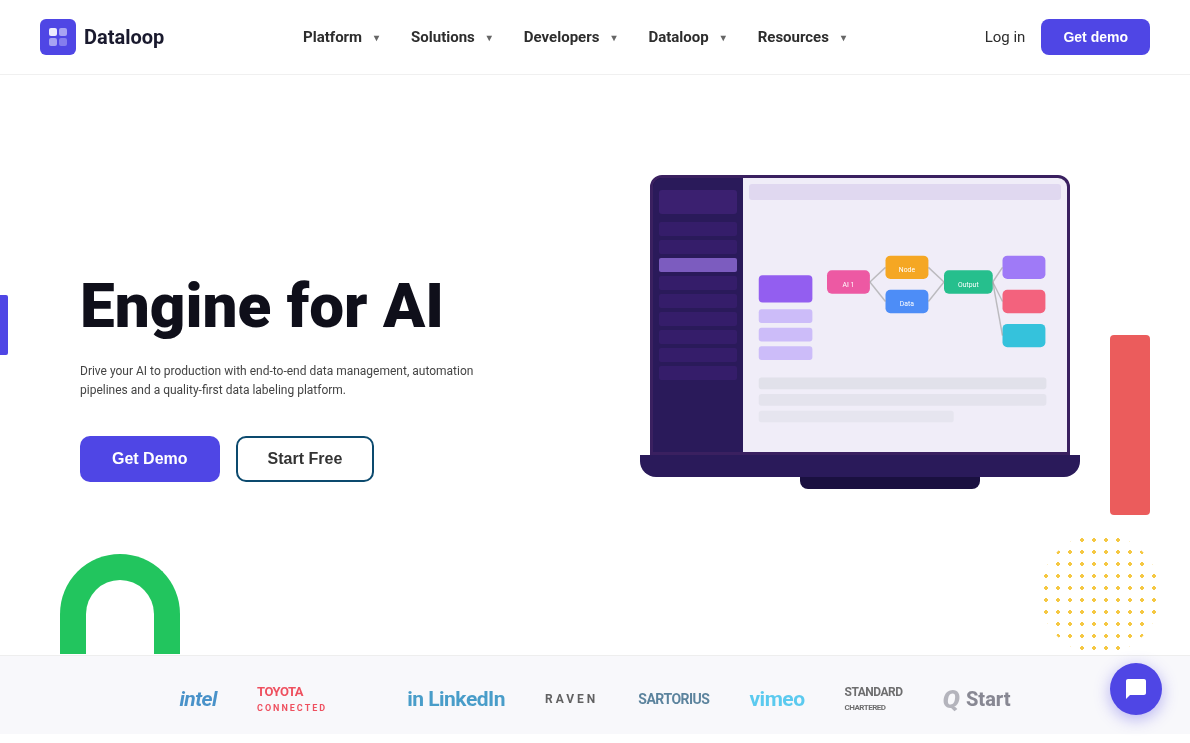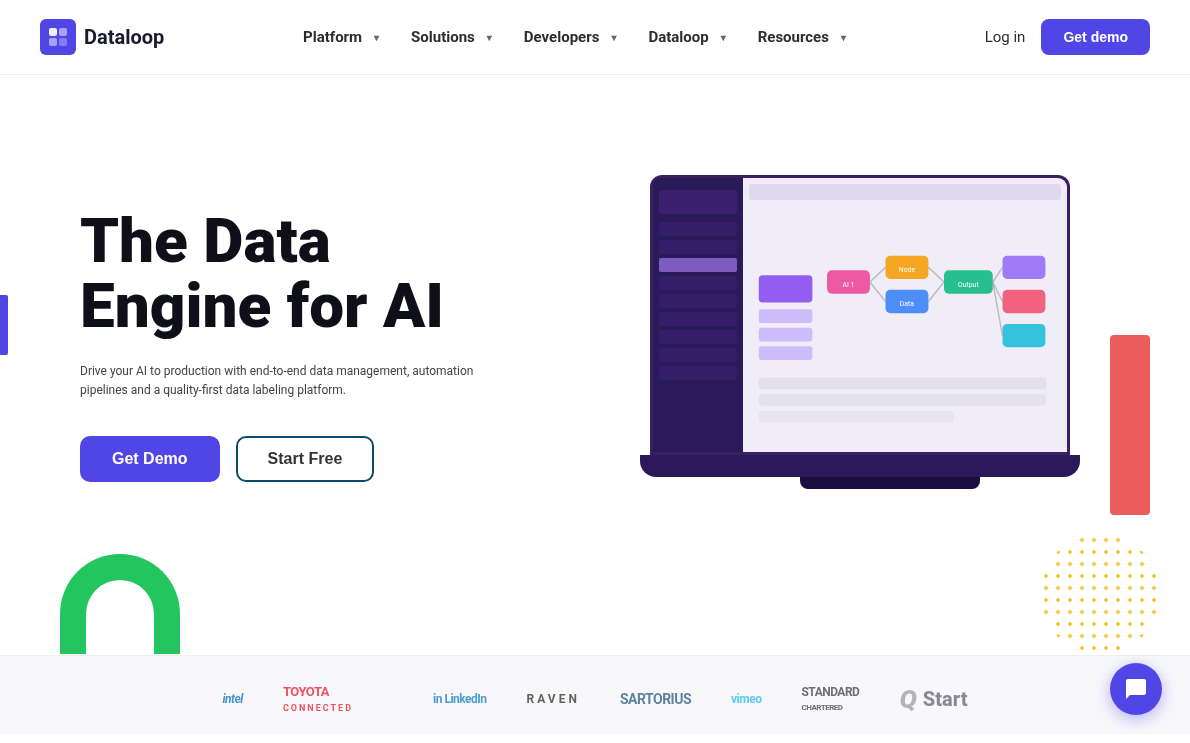--- a/index.html
+++ b/index.html
@@ -87,21 +87,21 @@
       background: #4f46e5; border-radius: 2px;
     }
 
     
     .trusted-section {
       background: #f8f8fb; padding: 28px 60px 20px; border-top: 1px solid #eee;
       margin-top: 60px;
     }
     .trusted-title { text-align: center; font-size: 12px; letter-spacing: 2px; color: #888; font-weight: 600; margin-bottom: 24px; text-transform: uppercase; }
     .logos-row { display: flex; align-items: center; justify-content: center; gap: 40px; flex-wrap: wrap; }
-    .logo-item { font-size: 12px; font-weight: 700; color: #999; letter-spacing: -0.5px; opacity: 0.7; }
+    .logo-item { font-size: 21px; font-weight: 700; color: #999; letter-spacing: -0.5px; opacity: 0.7; }
     .logo-item.intel { color: #0068b5; font-style: italic; }
     .logo-item.toyota { color: #eb0a1e; font-size: 13px; }
     .logo-item.linkedin { color: #0077b5; padding-left: 40px; }
     .logo-item.raven { letter-spacing: 3px; color: #222; font-size: 12px; }
     .logo-item.sartorius { color: #1a5276; font-size: 14px; }
     .logo-item.vimeo { color: #1ab7ea; }
     .logo-item.standard { color: #333; font-size: 12px; }
 
     
     .bottom-deco-left {
@@ -168,21 +168,21 @@
   <div class="nav-right">
     <span class="login-link">Log in</span>
     <button class="get-demo-btn">Get demo</button>
   </div>
 </nav>
 
 <div class="hero-section-wrap">
   <section class="hero">
     <div class="hero-left">
       <h1 class="hero-title">
-        <span>The Data</span><br>
+        <br>
         <span>Engine for AI</span>
       </h1>
       <p class="hero-subtitle">Drive your AI to production with end-to-end data management, automation pipelines and a quality-first data labeling platform.</p>
       <div class="hero-buttons">
         <button class="btn-primary">Get Demo</button>
         <button class="btn-outline">Start Free</button>
       </div>
     </div>
 
     <div class="hero-right">

